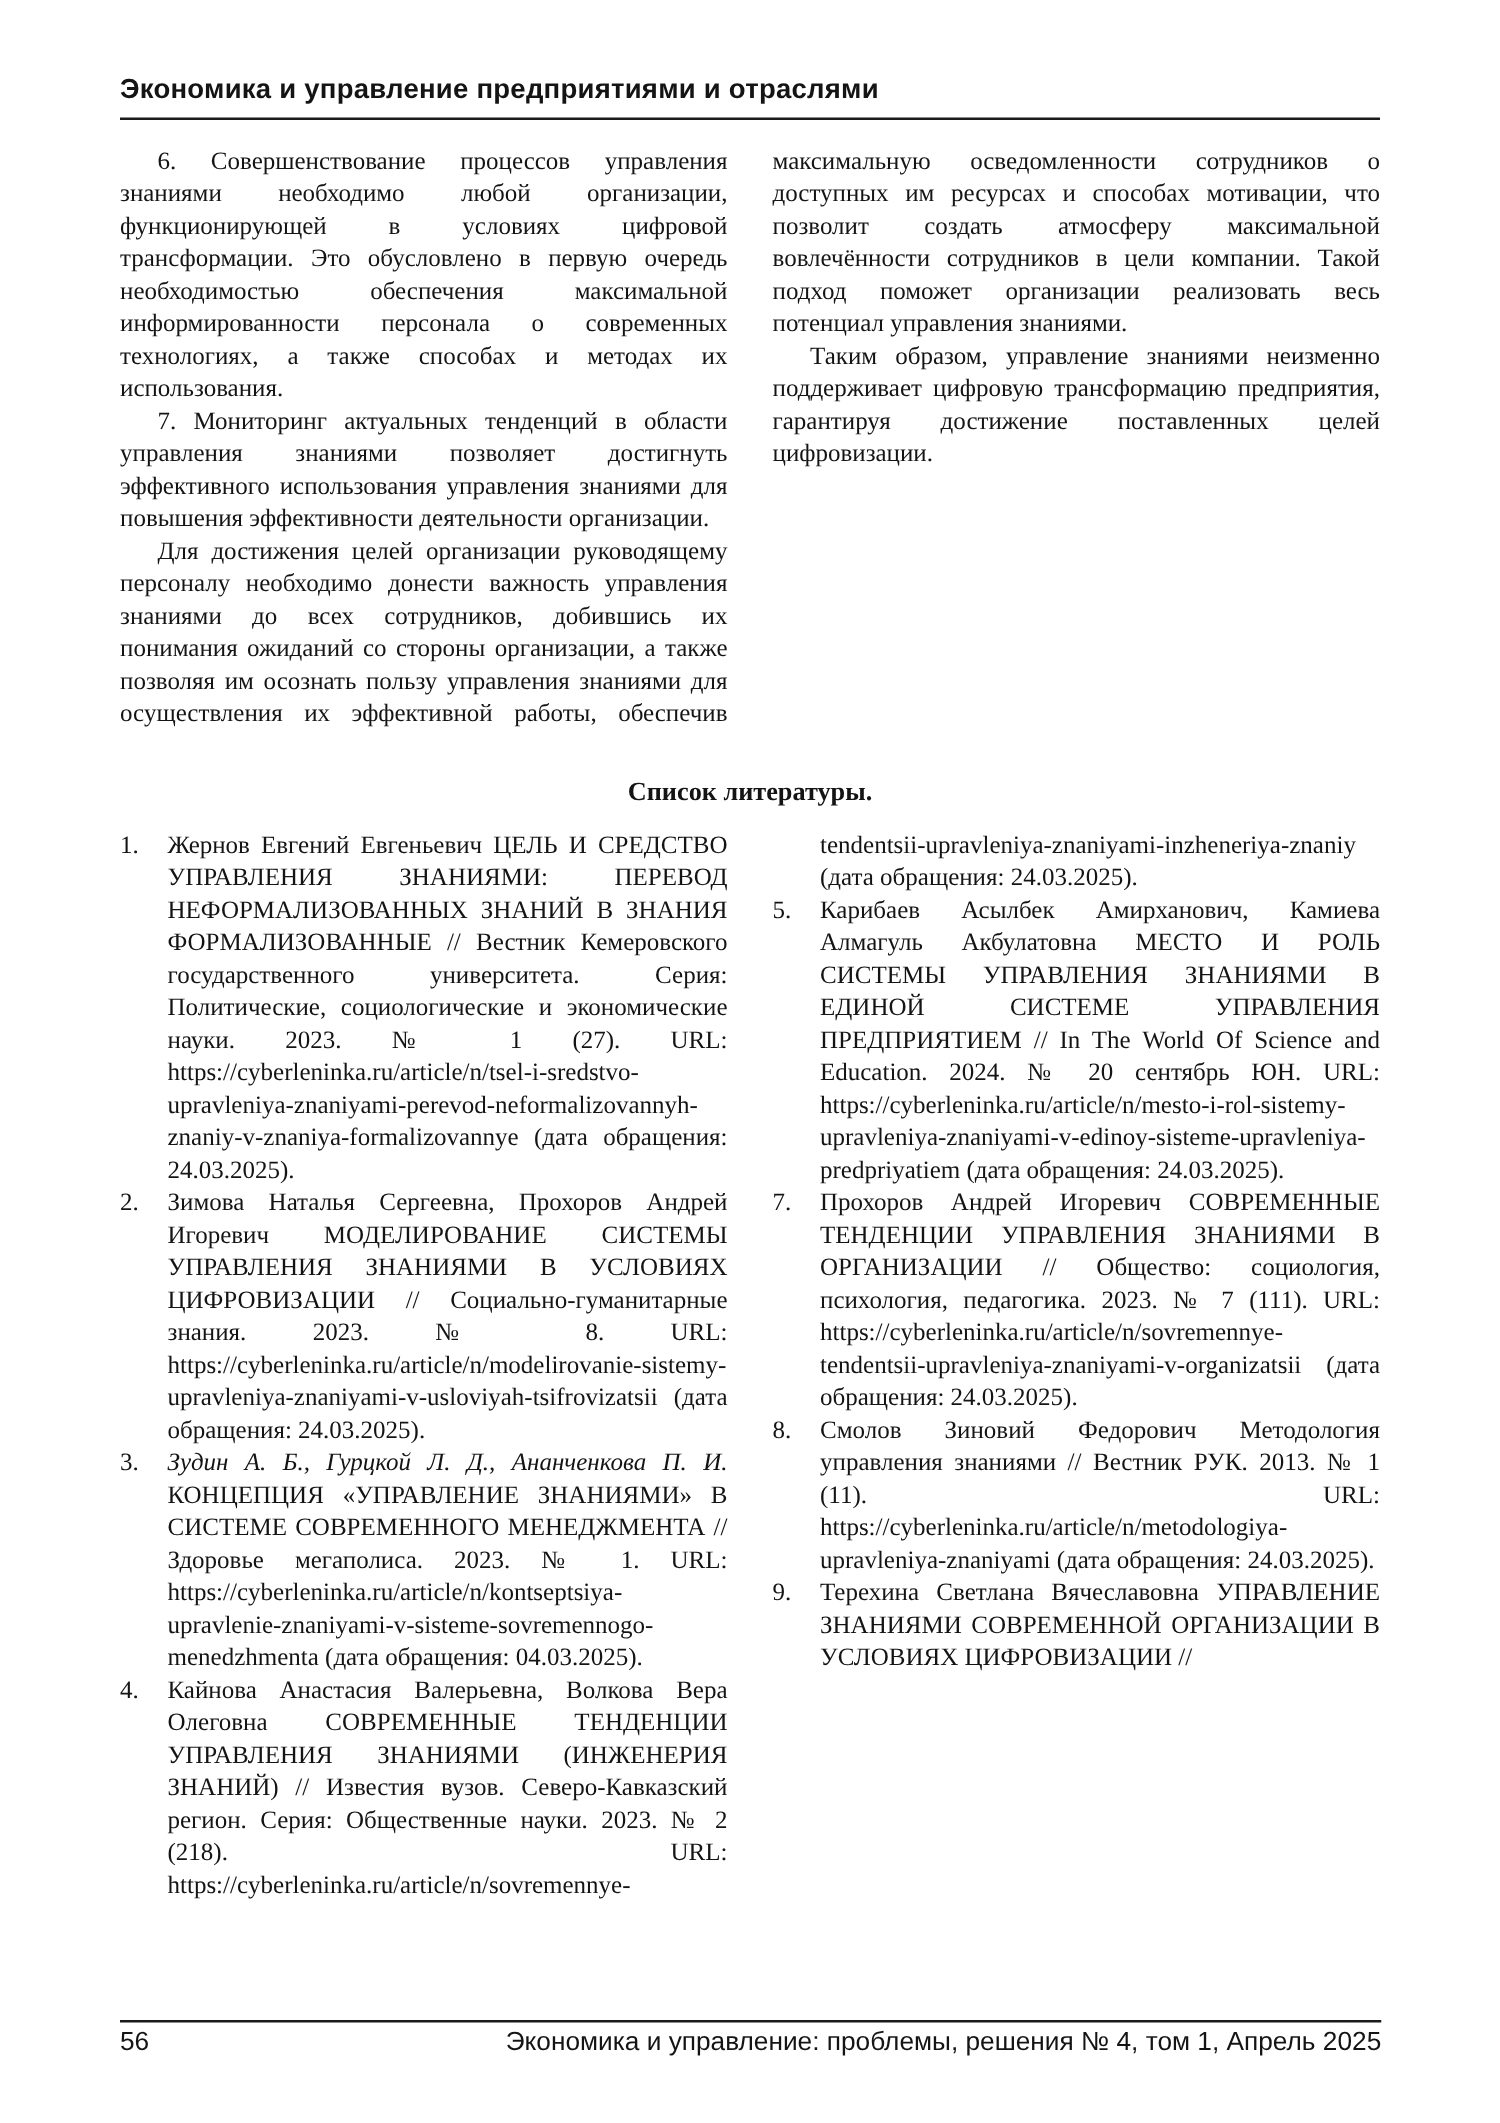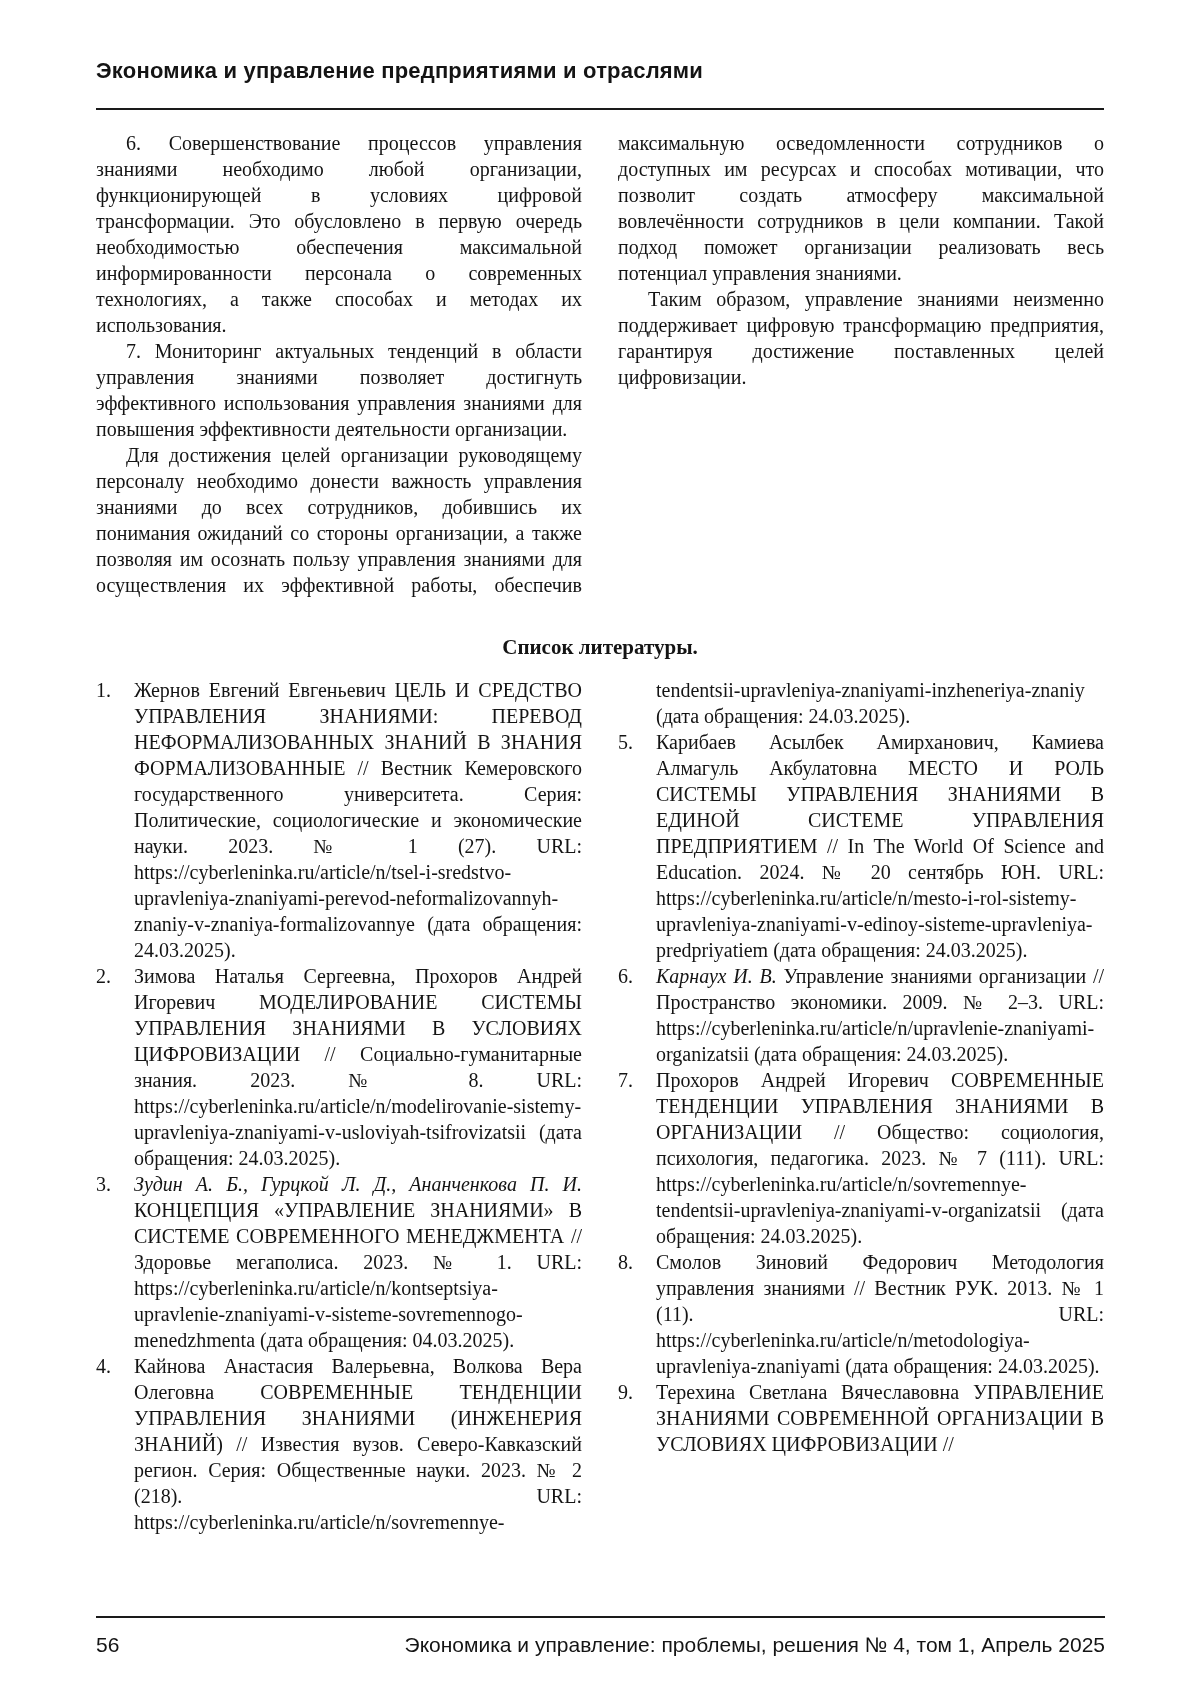--- a/index.html
+++ b/index.html
@@ -14,21 +14,21 @@
     overflow: hidden;
     font-family: "Liberation Serif", "DejaVu Serif", serif;
     padding: 58px 96px 0 96px;
   }
   .running-head {
     font-family: "Liberation Sans", "DejaVu Sans", sans-serif;
     font-weight: bold;
     font-size: 22px;
     line-height: 26px;
     letter-spacing: 0.2px;
-    padding-bottom: 24px;
+    padding-bottom: 10px;
     border-bottom: 2.5px solid #1a1a1a;
   }
   .body-cols {
     margin-top: 20px;
     height: 470px;
     column-count: 2;
     column-gap: 36px;
     column-fill: auto;
     overflow: hidden;
     font-size: 20px;
@@ -67,21 +67,21 @@
     width: 38px;
     text-indent: 0;
   }
   .italic { font-style: italic; }
   .footer {
     position: absolute;
     left: 96px;
     right: 95px;
     top: 1616px;
     border-top: 2.5px solid #1a1a1a;
-    padding-top: 14px;
+    padding-top: 3px;
     display: flex;
     justify-content: space-between;
     align-items: center;
     font-family: "Liberation Sans", "DejaVu Sans", sans-serif;
     font-size: 21px;
     line-height: 26px;
   }
 </style>
 </head>
 <body>
@@ -104,21 +104,20 @@
     <div class="ref"><span class="ref-num">1.</span><span>Жернов Евгений Евгеньевич ЦЕЛЬ И СРЕДСТВО УПРАВЛЕНИЯ ЗНАНИЯМИ: ПЕРЕВОД НЕФОРМАЛИЗОВАННЫХ ЗНАНИЙ В ЗНАНИЯ ФОРМАЛИЗОВАННЫЕ // Вестник Кемеровского государственного университета. Серия: Политические, социологические и экономические науки. 2023. № 1 (27). URL: https://cyberleninka.ru/article/n/tsel-i-sredstvo-upravleniya-znaniyami-perevod-neformalizovannyh-znaniy-v-znaniya-formalizovannye (дата обращения: 24.03.2025).</span></div>
 
     <div class="ref"><span class="ref-num">2.</span><span>Зимова Наталья Сергеевна, Прохоров Андрей Игоревич МОДЕЛИРОВАНИЕ СИСТЕМЫ УПРАВЛЕНИЯ ЗНАНИЯМИ В УСЛОВИЯХ ЦИФРОВИЗАЦИИ // Социально-гуманитарные знания. 2023. № 8. URL: https://cyberleninka.ru/article/n/modelirovanie-sistemy-upravleniya-znaniyami-v-usloviyah-tsifrovizatsii (дата обращения: 24.03.2025).</span></div>
 
     <div class="ref"><span class="ref-num">3.</span><span class="italic">Зудин А. Б., Гурцкой Л. Д., Ананченкова П. И.</span> <span>КОНЦЕПЦИЯ «УПРАВЛЕНИЕ ЗНАНИЯМИ» В СИСТЕМЕ СОВРЕМЕННОГО МЕНЕДЖМЕНТА // Здоровье мегаполиса. 2023. № 1. URL: https://cyberleninka.ru/article/n/kontseptsiya-upravlenie-znaniyami-v-sisteme-sovremennogo-menedzhmenta (дата обращения: 04.03.2025).</span></div>
 
     <div class="ref"><span class="ref-num">4.</span><span>Кайнова Анастасия Валерьевна, Волкова Вера Олеговна СОВРЕМЕННЫЕ ТЕНДЕНЦИИ УПРАВЛЕНИЯ ЗНАНИЯМИ (ИНЖЕНЕРИЯ ЗНАНИЙ) // Известия вузов. Северо-Кавказский регион. Серия: Общественные науки. 2023. № 2 (218). URL: https://cyberleninka.ru/article/n/sovremennye-tendentsii-upravleniya-znaniyami-inzheneriya-znaniy (дата обращения: 24.03.2025).</span></div>
 
     <div class="ref"><span class="ref-num">5.</span><span>Карибаев Асылбек Амирханович, Камиева Алмагуль Акбулатовна МЕСТО И РОЛЬ СИСТЕМЫ УПРАВЛЕНИЯ ЗНАНИЯМИ В ЕДИНОЙ СИСТЕМЕ УПРАВЛЕНИЯ ПРЕДПРИЯТИЕМ // In The World Of Science and Education. 2024. № 20 сентябрь ЮН. URL: https://cyberleninka.ru/article/n/mesto-i-rol-sistemy-upravleniya-znaniyami-v-edinoy-sisteme-upravleniya-predpriyatiem (дата обращения: 24.03.2025).</span></div>
 
-    <div class="ref"><span class="ref-num">6.</span><span class="italic">Карнаух И. В.</span> <span>Управление знаниями организации // Пространство экономики. 2009. № 2–3. URL: https://cyberleninka.ru/article/n/upravlenie-znaniyami-organizatsii (дата обращения: 24.03.2025).</span></div>
 
     <div class="ref"><span class="ref-num">7.</span><span>Прохоров Андрей Игоревич СОВРЕМЕННЫЕ ТЕНДЕНЦИИ УПРАВЛЕНИЯ ЗНАНИЯМИ В ОРГАНИЗАЦИИ // Общество: социология, психология, педагогика. 2023. № 7 (111). URL: https://cyberleninka.ru/article/n/sovremennye-tendentsii-upravleniya-znaniyami-v-organizatsii (дата обращения: 24.03.2025).</span></div>
 
     <div class="ref"><span class="ref-num">8.</span><span>Смолов Зиновий Федорович Методология управления знаниями // Вестник РУК. 2013. № 1 (11). URL: https://cyberleninka.ru/article/n/metodologiya-upravleniya-znaniyami (дата обращения: 24.03.2025).</span></div>
 
     <div class="ref"><span class="ref-num">9.</span><span>Терехина Светлана Вячеславовна УПРАВЛЕНИЕ ЗНАНИЯМИ СОВРЕМЕННОЙ ОРГАНИЗАЦИИ В УСЛОВИЯХ ЦИФРОВИЗАЦИИ //</span></div>
 
   </div>
 
   <div class="footer">

